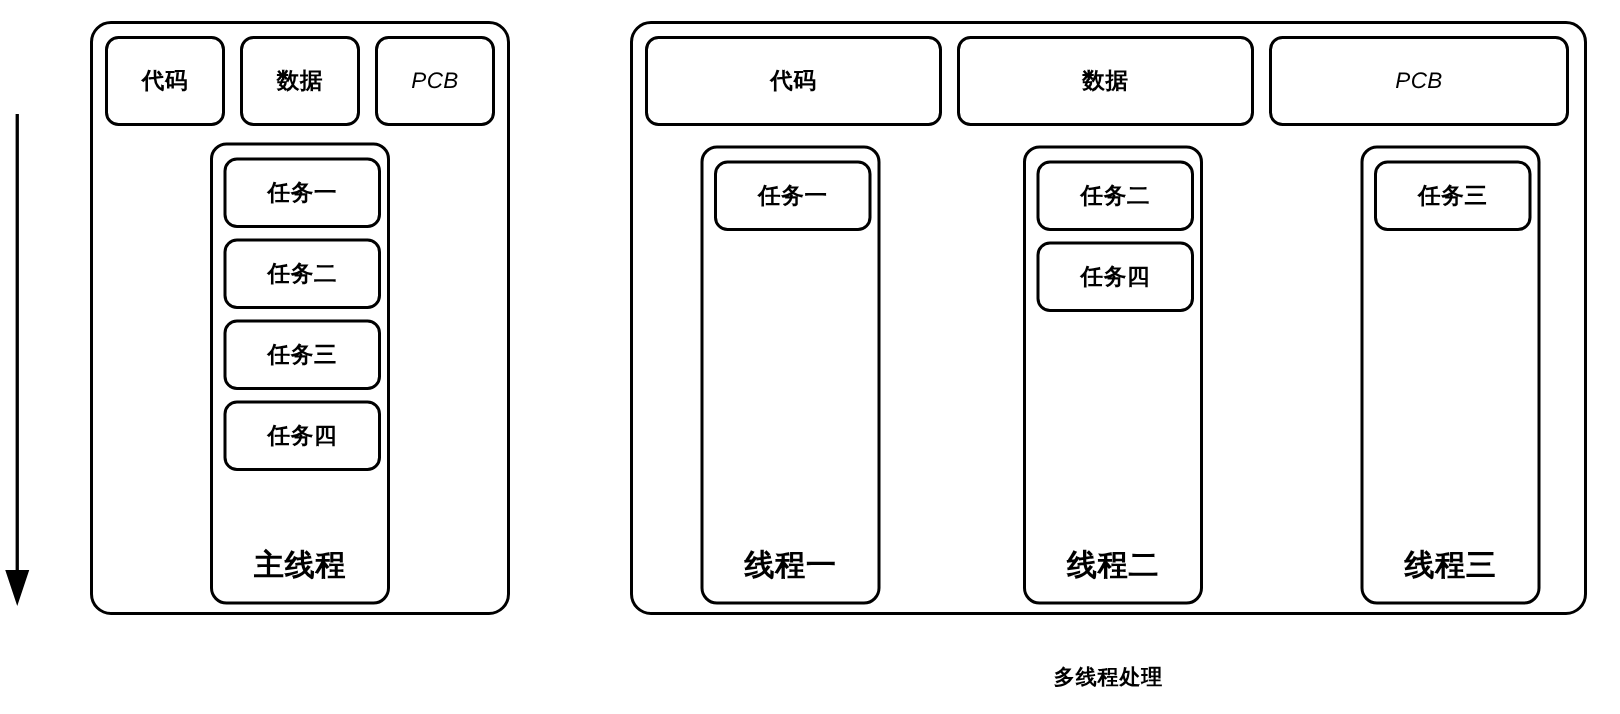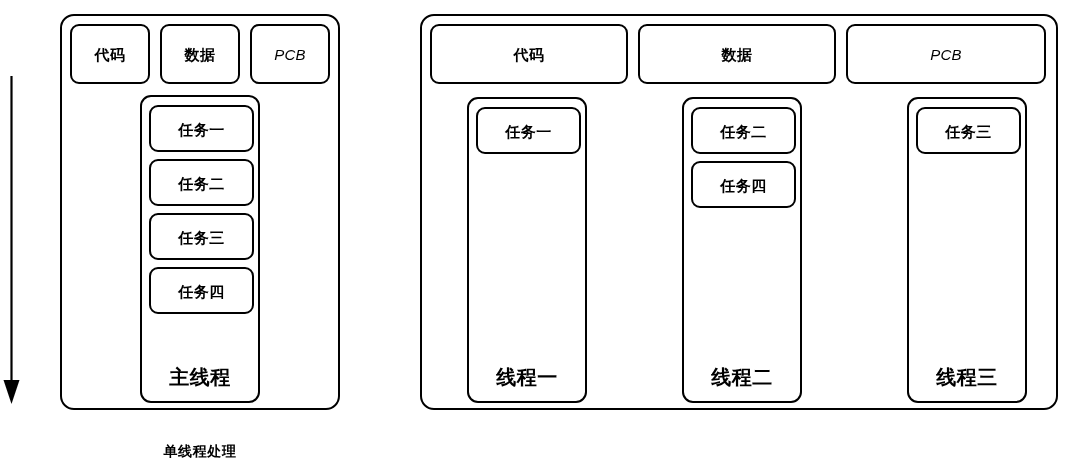--- a/index.html
+++ b/index.html
@@ -138,21 +138,20 @@
       </div>
 
       <div class="box" style="left:7px; top:170px; width:105px; height:47px;">
         <div class="label cell-label">任务四</div>
       </div>
 
       <div class="label column-label">主线程</div>
     </div>
   </div>
 
-  <div class="caption" style="left:60px; top:444px; width:280px;">单线程处理</div>
 
   <div class="box panel" style="left:420px; top:14px; width:638px; height:396px;">
 
     <div class="box" style="left:8px; top:8px; width:198px; height:60px;">
       <div class="label header-label">代码</div>
     </div>
 
     <div class="box" style="left:216px; top:8px; width:198px; height:60px;">
       <div class="label header-label">数据</div>
     </div>
@@ -179,14 +178,15 @@
     </div>
 
     <div class="box column" style="left:485px; top:81px; width:120px; height:306px;">
       <div class="box" style="left:7px; top:8px; width:105px; height:47px;">
         <div class="label cell-label">任务三</div>
       </div>
       <div class="label column-label">线程三</div>
     </div>
   </div>
 
+  <div class="caption" style="left:420px; top:444px; width:638px;">多线程处理</div>
 
 </div>
 
 </body></html>

